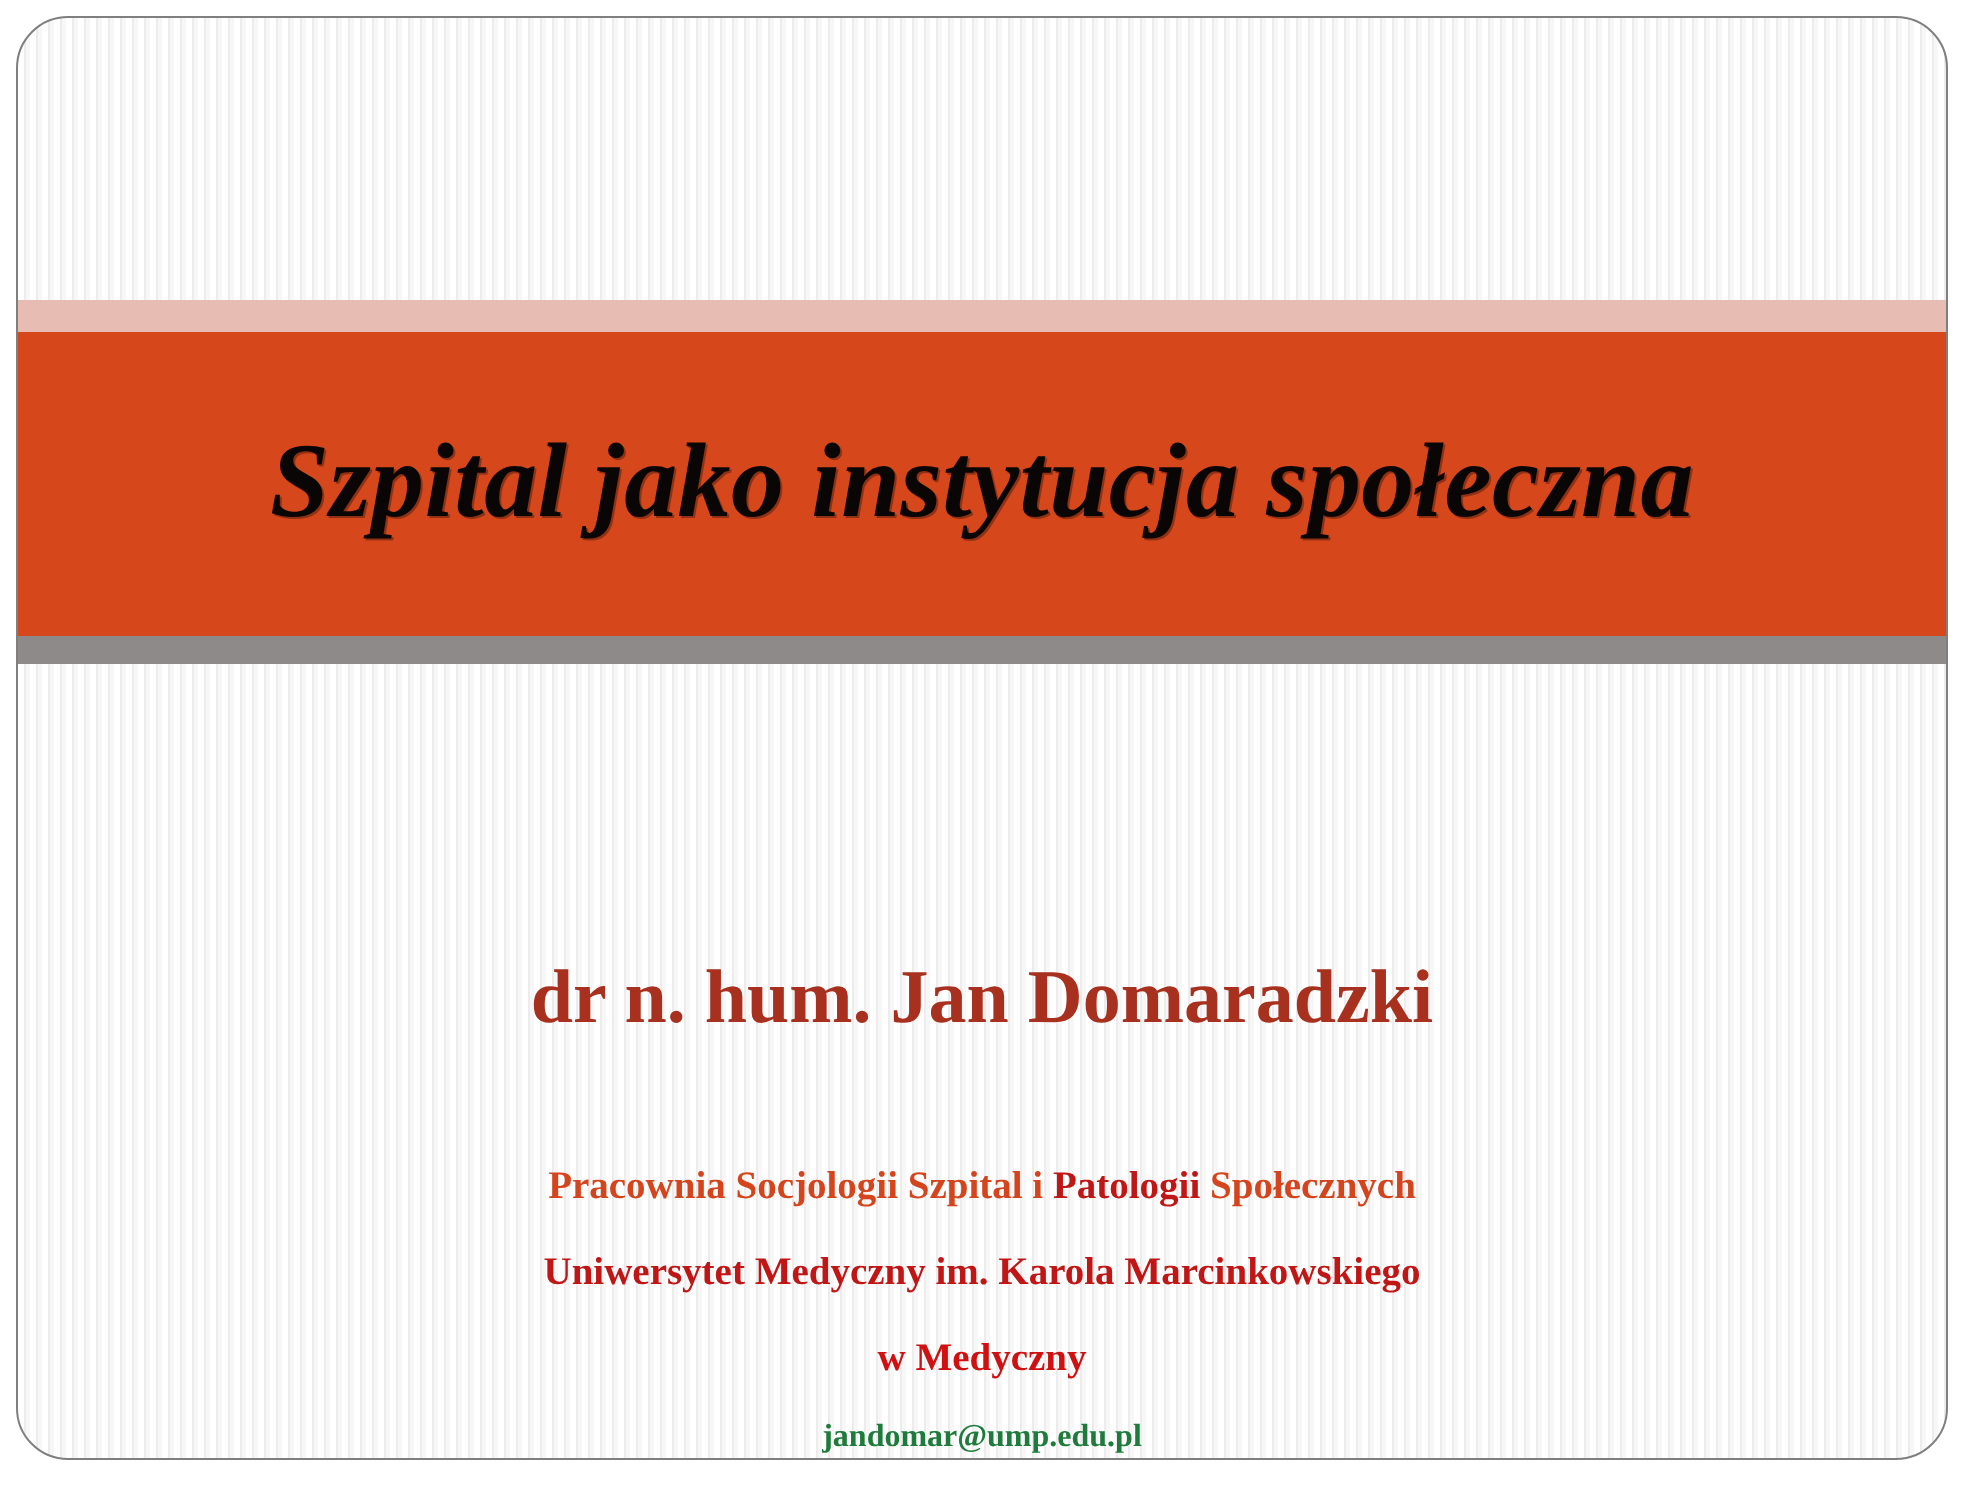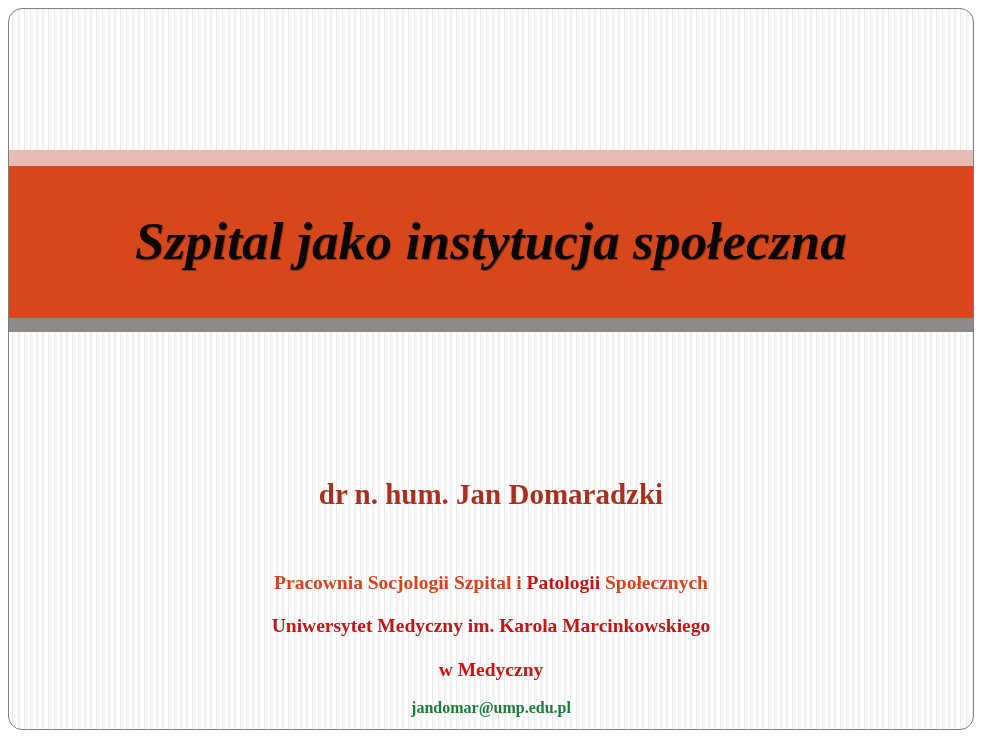--- a/index.html
+++ b/index.html
@@ -16,21 +16,21 @@
 
   
   #slide {
     position: absolute;
     left: 8px;
     top: 8px;
     width: 966px;
     height: 722px;
     box-sizing: border-box;
     border: 1.2px solid #7f7f7f;
-    border-radius: 14px;
+    border-radius: 26px;
     overflow: hidden;
     background-color: #ffffff;
     background-image: repeating-linear-gradient(
         to right,
         #ffffff 0px,
         #ffffff 3px,
         #ececec 3px,
         #ececec 4px,
         #f7f7f7 4px,
         #f7f7f7 6px
@@ -83,21 +83,21 @@
     position: absolute;
     left: 0;
     top: 468px;
     width: 100%;
     text-align: center;
   }
 
   #author-name {
     font-family: "Liberation Serif", "DejaVu Serif", serif;
     font-weight: bold;
-    font-size: 29px;
+    font-size: 38px;
     line-height: 1.2;
     color: #a8301e;
     margin: 0;
     white-space: nowrap;
   }
 
   .affiliation-line {
     font-family: "Liberation Serif", "DejaVu Serif", serif;
     font-weight: bold;
     font-size: 19.5px;

